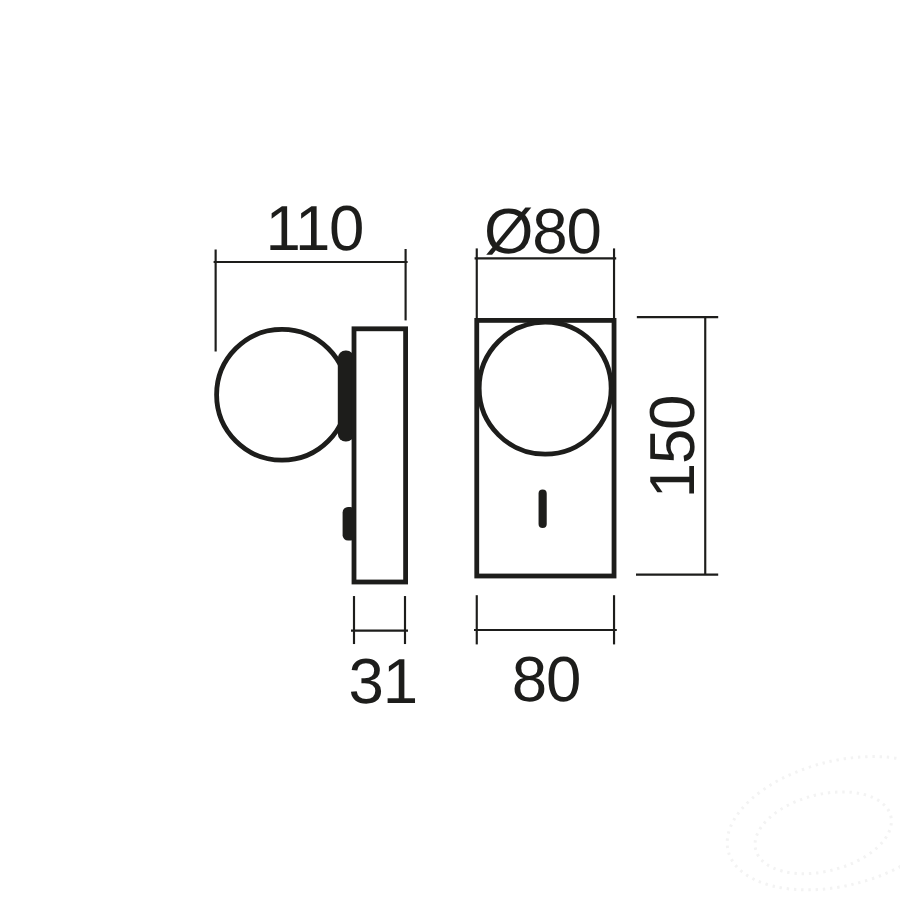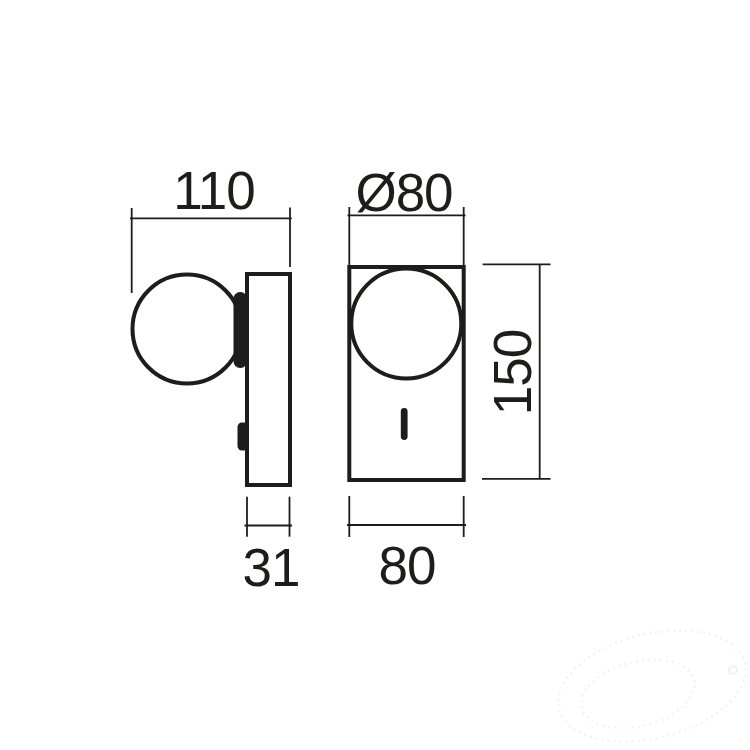--- a/index.html
+++ b/index.html
@@ -14,20 +14,21 @@
     height: 750px;
     background: var(--bg-color);
     overflow: hidden;
     font-family: "Liberation Sans", sans-serif;
   }
   .canvas {
     position: relative;
     width: 750px;
     height: 602px;
     background: var(--bg-color);
+    padding-left: 48px;
   }
   svg { display: block; }
   .obj-line {
     fill: none;
     stroke: var(--line-color);
     stroke-width: 4;
   }
   .obj-fill-white {
     fill: #ffffff;
     stroke: var(--line-color);

